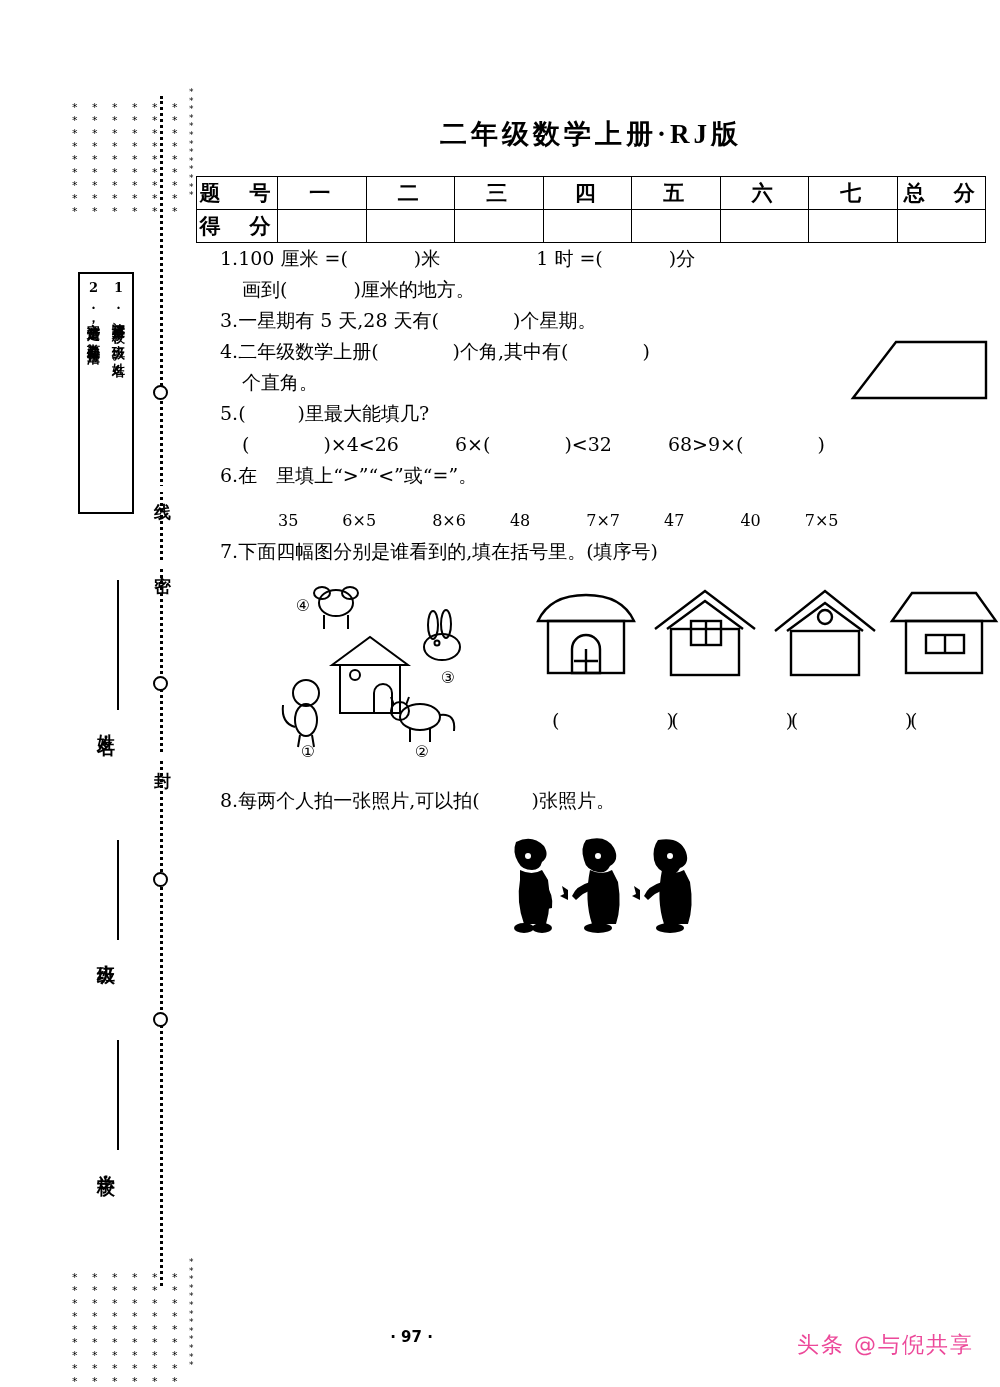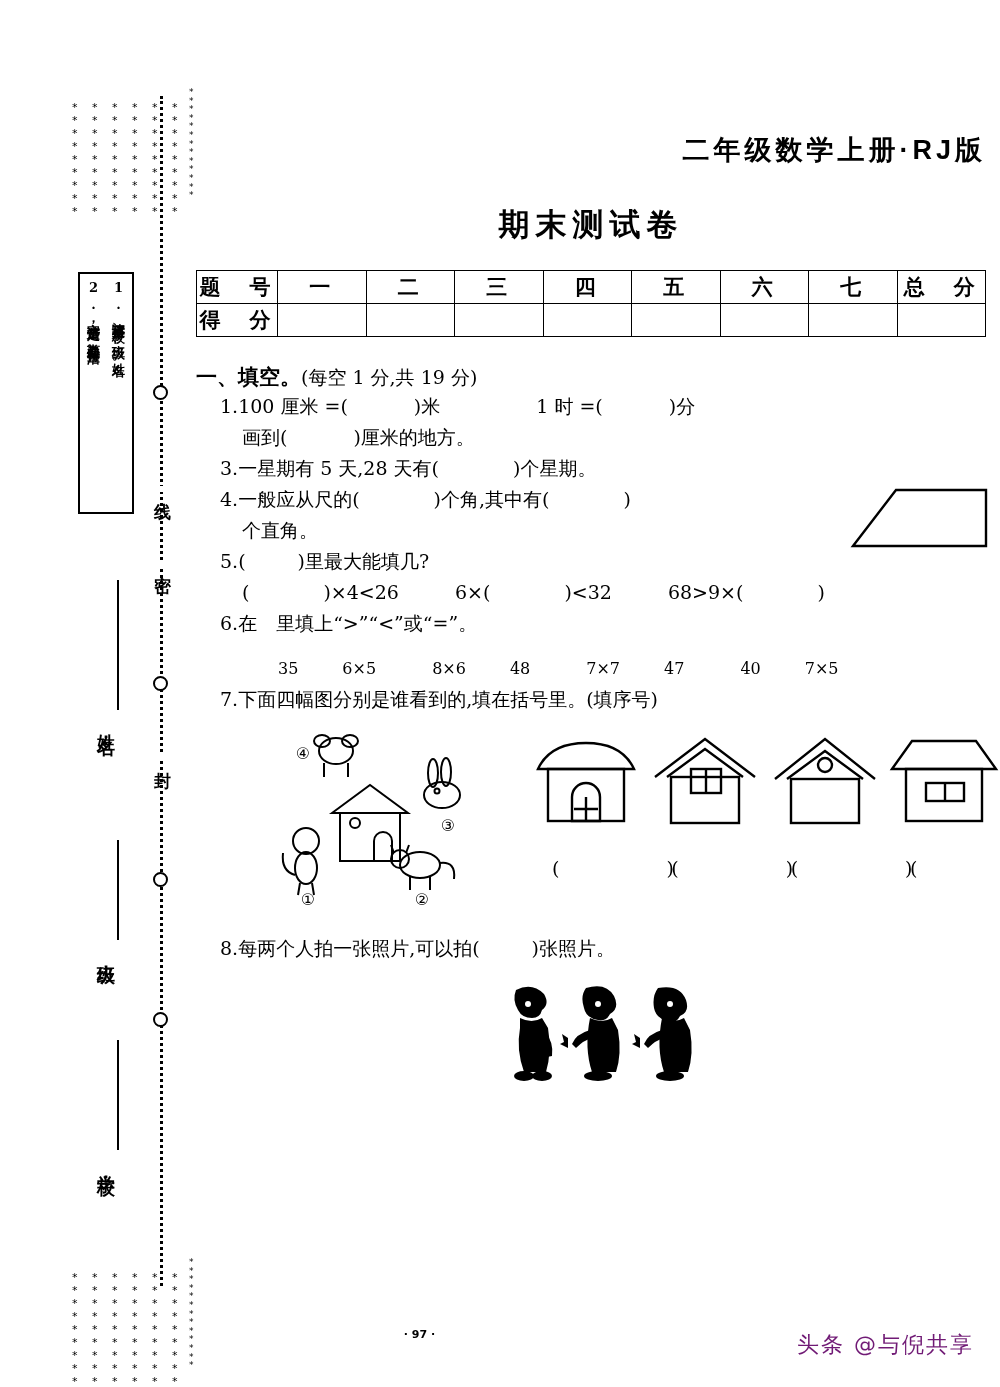--- a/index.html
+++ b/index.html
@@ -38,22 +38,22 @@
   
   .info-label{position:absolute;left:86px;width:32px;text-align:center;
               writing-mode:vertical-rl;text-orientation:upright;
               font-size:18px;font-weight:bold;letter-spacing:3px;
               font-family:"DejaVu Serif",serif;}
   .info-rule{position:absolute;left:117px;width:0;border-left:2px solid #000;}
 
   
   .sheet{position:absolute;left:196px;top:100px;width:790px;}
 
-  .title-main{text-align:right;font-size:27px;font-weight:bold;letter-spacing:4px;
-              font-family:Liberation Sans, sans-serif;margin-top:32px;}
+  .title-main{text-align:center;font-size:27px;font-weight:bold;letter-spacing:4px;
+              font-family:Liberation Serif, serif;margin-top:16px;}
   .title-sub{text-align:center;font-size:31px;font-weight:bold;letter-spacing:6px;
              font-family:"DejaVu Serif",serif;margin-top:36px;}
   .title-info{text-align:center;font-size:16px;margin-top:26px;letter-spacing:1px;}
 
   
   table.score{border-collapse:collapse;width:100%;margin-top:24px;table-layout:fixed;}
   table.score td{border:1.6px solid #000;height:30px;text-align:center;
                  font-size:21px;font-weight:bold;letter-spacing:4px;
                  font-family:"DejaVu Serif",serif;}
   table.score td.hdr{width:78px;}
@@ -84,23 +84,23 @@
           justify-content:space-between;}
   .house-ans{position:absolute;left:310px;top:128px;width:470px;display:flex;
              justify-content:space-between;font-size:19px;}
   .house-ans .par{width:112px;text-align:center;letter-spacing:44px;text-indent:22px;}
 
   
   .kids{margin-top:14px;height:110px;position:relative;}
   .kids svg{position:absolute;left:290px;top:0;}
 
   
-  .pagenum{position:absolute;left:8px;top:1328px;width:823px;text-align:center;
-           font-size:11px;font-weight:bold;font-family:"DejaVu Sans",sans-serif;}
-  .watermark{position:absolute;right:26px;top:1330px;font-size:22px;color:#701a75;
+  .pagenum{position:absolute;left:0;top:1328px;width:823px;text-align:center;
+           font-size:15px;font-weight:bold;font-family:"DejaVu Sans",sans-serif;}
+  .watermark{position:absolute;right:26px;top:1330px;font-size:22px;color:#ec4899;
              letter-spacing:2px;font-family:"DejaVu Sans",sans-serif;}
 </style>
 </head>
 <body>
 
 <div class="deco top">
 <span>* * * * * *</span><br><span>* * * * * *</span><br><span>* * * * * *</span><br><span>* * * * * *</span><br><span>* * * * * *</span><br><span>* * * * * *</span><br><span>* * * * * *</span><br><span>* * * * * *</span><br><span>* * * * * *</span>
 </div>
 <div class="deco-edge top">*
 *
@@ -154,21 +154,20 @@
 
 <div class="info-label" style="top:950px;">班级：</div>
 <div class="info-rule" style="top:840px;height:100px;"></div>
 
 <div class="info-label" style="top:720px;">姓名：</div>
 <div class="info-rule" style="top:580px;height:130px;"></div>
 
 <div class="sheet">
 
   <div class="title-main">二年级数学上册·RJ版</div>
-  <div class="title-sub">期末测试卷</div>
 
   <table class="score">
     <tbody>
         <tr>
       <td class="hdr">题　号</td>
       <td>一</td>
       <td>二</td>
       <td>三</td>
       <td>四</td>
       <td>五</td>
@@ -183,38 +182,35 @@
       <td></td>
       <td></td>
       <td></td>
       <td></td>
       <td></td>
       <td></td>
     </tr>
   </tbody>
     </table>
 
-  <div class="sec-head">
-    <span>一、</span><span>填空。</span><span class="pts">(每空 1 分,共 19 分)</span>
-  </div>
 
   <div class="q">
     <span>1.</span><span>100 厘米 =(</span><span class="blank"></span><span>)米</span><span class="gap-lg"></span><span>1 时 =(</span><span class="blank"></span><span>)分</span>
   </div>
 
   <div class="q">
     <div class="cont"><span>画到(</span><span class="blank"></span><span>)厘米的地方。</span></div>
   </div>
 
   <div class="q">
     <span>3.</span><span>一星期有 5 天,28 天有(</span><span class="blank lg"></span><span>)个星期。</span>
   </div>
 
   <div class="q" style="position:relative;">
-    <div><span>4.</span><span>一般应从尺的(</span><span class="blank lg"></span><span>)个角,其中有(</span><span class="blank lg"></span><span>)</span></div>
+    <div><span>4.</span><span>二年级数学上册(</span><span class="blank lg"></span><span>)个角,其中有(</span><span class="blank lg"></span><span>)</span></div>
     <div class="cont">个直角。</div>
     <svg class="trap" viewBox="0 0 140 64">
       <polygon points="3,60 46,4 136,4 136,60" fill="none" stroke="#000" stroke-width="2.4"></polygon>
     </svg>
   </div>
 
   <div class="q">
     <div><span>5.</span><span>(</span><span class="blank sm"></span><span>)里最大能填几?</span></div>
     <div class="cont">
       <span>(</span><span class="blank lg"></span><span>)×4&lt;26</span><span class="gap-lg" style="width:56px;"></span><span>6×(</span><span class="blank lg"></span><span>)&lt;32</span><span class="gap-lg" style="width:56px;"></span><span>68&gt;9×(</span><span class="blank lg"></span><span>)</span>

